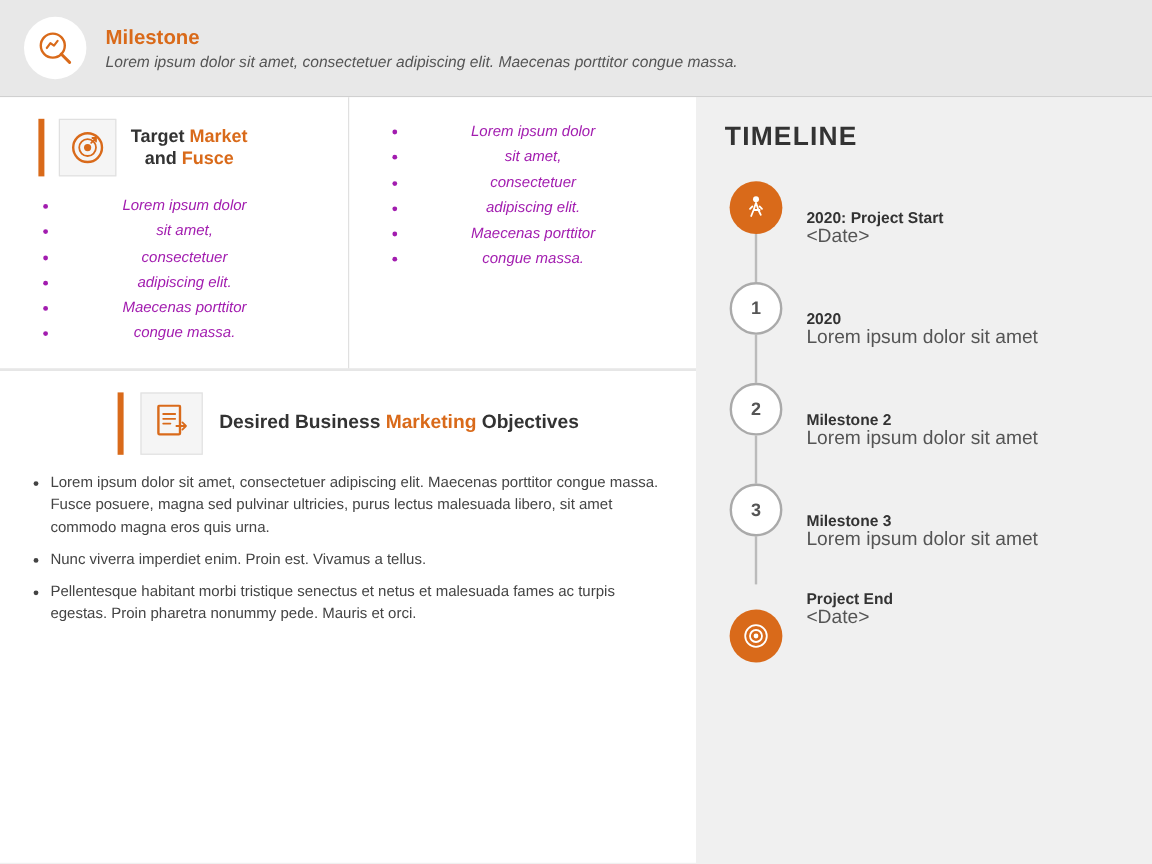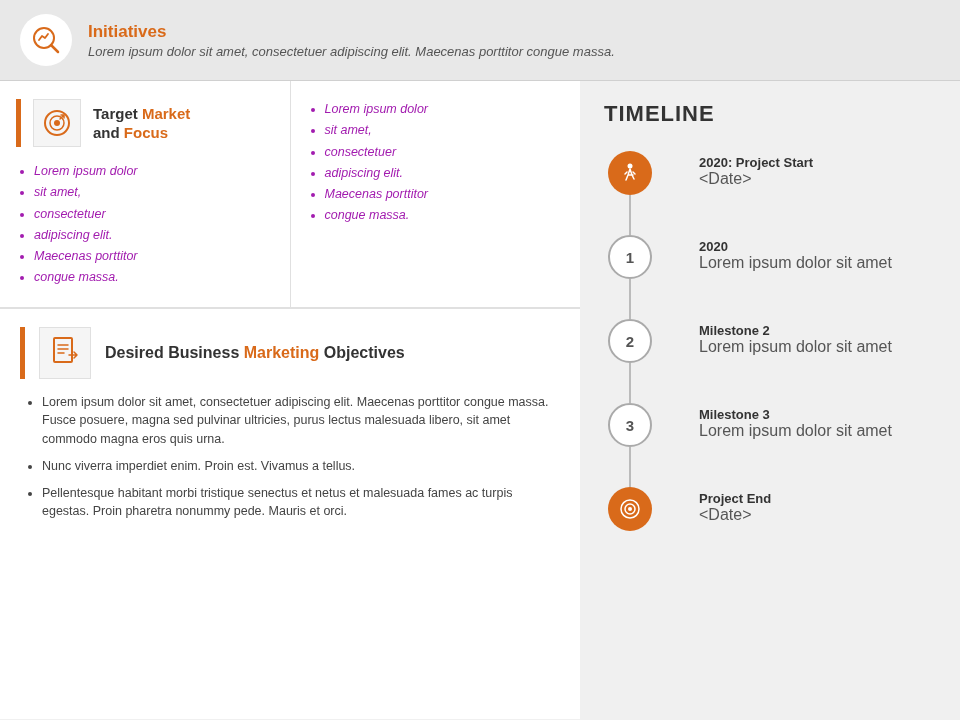--- a/index.html
+++ b/index.html
@@ -62,22 +62,23 @@
 
     
     .top-columns {
       display: flex;
       border-bottom: 1px solid #e0e0e0;
       flex: 0 0 auto;
     }
 
     .col {
       flex: 1;
-      padding: 18px 16px;
+      padding: 18px 32px;
       border-right: 1px solid #e0e0e0;
+      text-align: center;
     }
     .col:last-child { border-right: none; }
 
     .col-header {
       display: flex;
       align-items: center;
       gap: 12px;
       margin-bottom: 14px;
     }
     .col-icon-box {
@@ -119,20 +120,21 @@
     .bottom-section {
       flex: 1;
       padding: 18px 20px;
       border-top: 1px solid #e0e0e0;
     }
     .bottom-header {
       display: flex;
       align-items: center;
       gap: 14px;
       margin-bottom: 14px;
+      justify-content: center;
     }
     .bottom-icon-box {
       width: 52px;
       height: 52px;
       background: #f5f5f5;
       border: 1px solid #e0e0e0;
       display: flex;
       align-items: center;
       justify-content: center;
     }
@@ -173,24 +175,23 @@
 
     .timeline {
       display: flex;
       flex-direction: column;
       position: relative;
       flex: 1;
     }
 
     .timeline-item {
       display: flex;
-      align-items: flex-start;
+      align-items: flex-end;
       position: relative;
       margin-bottom: 0;
-      gap: 27px;
     }
 
     .timeline-node-wrap {
       display: flex;
       flex-direction: column;
       align-items: center;
       width: 52px;
       flex-shrink: 0;
     }
 
@@ -239,21 +240,21 @@
 
 <div class="header">
   <div class="header-icon-wrap">
     <svg width="30" height="30" viewBox="0 0 30 30" fill="none" xmlns="http://www.w3.org/2000/svg">
       <circle cx="13" cy="13" r="10" stroke="#d96a1a" stroke-width="2" fill="none"></circle>
       <line x1="20" y1="20" x2="27" y2="27" stroke="#d96a1a" stroke-width="2.5" stroke-linecap="round"></line>
       <path d="M8 15 L11 11 L14 13 L17 9" stroke="#d96a1a" stroke-width="1.8" fill="none" stroke-linecap="round" stroke-linejoin="round"></path>
     </svg>
   </div>
   <div class="header-text">
-    <div class="header-title">Initiatives</div>
+    <div class="header-title">Milestone</div>
     <div class="header-subtitle">Lorem ipsum dolor sit amet, consectetuer adipiscing elit. Maecenas porttitor congue massa.</div>
   </div>
 </div>
 
 <div class="main">
 
   <div class="left-panel">
 
     <div class="top-columns">
 
@@ -263,21 +264,21 @@
           <div class="col-icon-box">
             <svg width="28" height="28" viewBox="0 0 28 28" fill="none">
               <circle cx="14" cy="14" r="12" stroke="#d96a1a" stroke-width="2" fill="none"></circle>
               <circle cx="14" cy="14" r="7" stroke="#d96a1a" stroke-width="1.5" fill="none"></circle>
               <circle cx="14" cy="14" r="3" fill="#d96a1a"></circle>
               <path d="M17 10 L21 6 M21 6 L21 9 M21 6 L18 6" stroke="#d96a1a" stroke-width="1.5" stroke-linecap="round"></path>
             </svg>
           </div>
           <div class="col-title">
             <span>Target </span><span class="orange">Market</span><br>
-            <span>and </span><span class="orange">Focus</span>
+            <span>and </span><span class="orange">Fusce</span>
           </div>
         </div>
         <ul class="bullet-list">
           <li>Lorem ipsum dolor</li>
           <li>sit amet,</li>
           <li>consectetuer</li>
           <li>adipiscing elit.</li>
           <li>Maecenas porttitor</li>
           <li>congue massa.</li>
         </ul>

